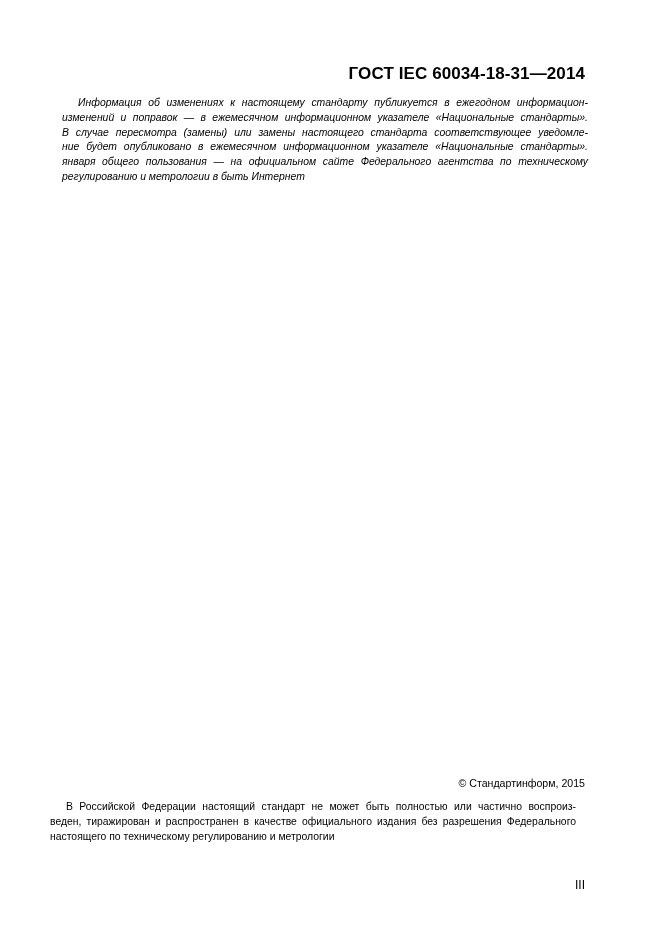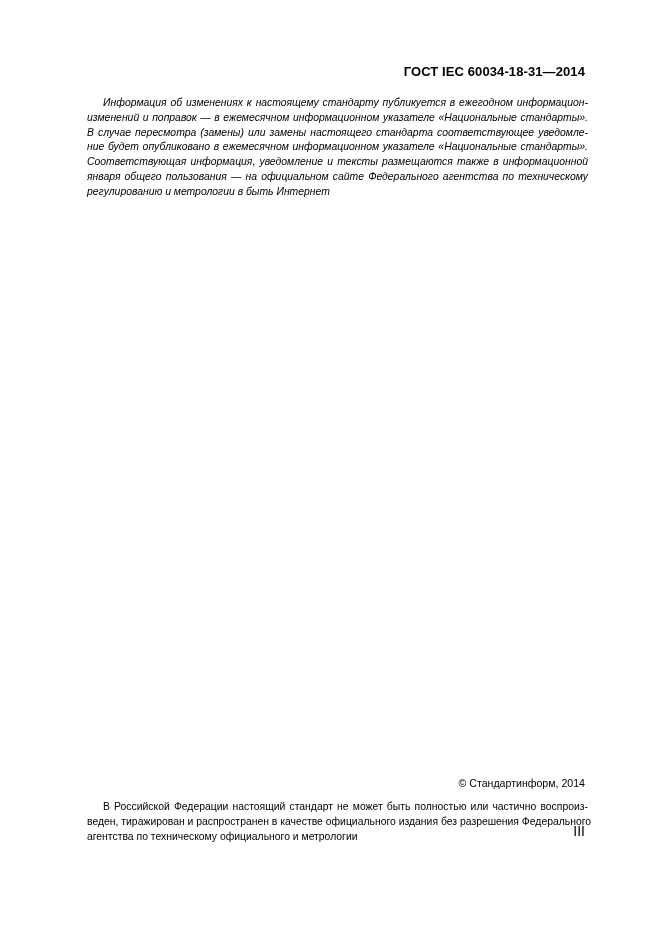--- a/index.html
+++ b/index.html
@@ -2,58 +2,57 @@
 <html><head>
 <meta charset="utf-8">
 <style>
   html, body { margin: 0; padding: 0; background: #ffffff; }
   body {
     width: 661px; height: 936px; position: relative; overflow: hidden;
     font-family: "Liberation Sans", sans-serif; color: #000;
   }
   .header {
     position: absolute; top: 64px; right: 76px;
-    font-size: 13px; font-weight: bold; letter-spacing: 0.1px;
+    font-size: 17px; font-weight: bold; letter-spacing: 0.1px;
   }
   .para-italic {
     position: absolute; left: 62px; top: 96px; width: 526px;
     font-size: 10.4px; line-height: 14.8px; font-style: italic;
   }
-  .line { display: block; white-space: nowrap; text-align: justify; text-align-last: justify; margin-left: 25px; }
+  .line { display: block; white-space: nowrap; text-align: justify; text-align-last: justify; }
   .line.last { text-align-last: left; }
   .line.indent { padding-left: 16px; }
   .copyright {
     position: absolute; top: 777px; right: 76px;
     font-size: 10.6px;
   }
   .para-footer {
-    position: absolute; left: 62px; top: 800px; width: 526px;
+    position: absolute; left: 50px; top: 800px; width: 526px;
     font-size: 10.4px; line-height: 14.8px;
   }
   .page-num {
-    position: absolute; top: 823px; right: 76px;
-    font-size: 14px;
+    position: absolute; top: 878px; right: 76px;
+    font-size: 12px;
   }
 </style>
 </head>
 <body>
 
 <div class="header">ГОСТ IEC 60034-18-31—2014</div>
 
 <div class="para-italic">
   <span class="line indent">Информация об изменениях к настоящему стандарту публикуется в ежегодном информацион-</span>
   <span class="line">изменений и поправок — в ежемесячном информационном указателе «Национальные стандарты».</span>
   <span class="line">В случае пересмотра (замены) или замены настоящего стандарта соответствующее уведомле-</span>
   <span class="line">ние будет опубликовано в ежемесячном информационном указателе «Национальные стандарты».</span>
-  <span class="line">Соответствующая информация, уведомление и тексты размещаются также в информационной</span>
   <span class="line">января общего пользования — на официальном сайте Федерального агентства по техническому</span>
   <span class="line last">регулированию и метрологии в быть Интернет</span>
 </div>
 
-<div class="copyright">©  Стандартинформ, 2014</div>
+<div class="copyright">©  Стандартинформ, 2015</div>
 
 <div class="para-footer">
   <span class="line indent">В  Российской Федерации настоящий стандарт не может быть полностью или частично воспроиз-</span>
   <span class="line">веден, тиражирован и распространен в качестве официального издания без разрешения Федерального</span>
-  <span class="line last">агентства по техническому официального и метрологии</span>
+  <span class="line last">настоящего по техническому регулированию и метрологии</span>
 </div>
 
 <div class="page-num">III</div>
 
 </body></html>

